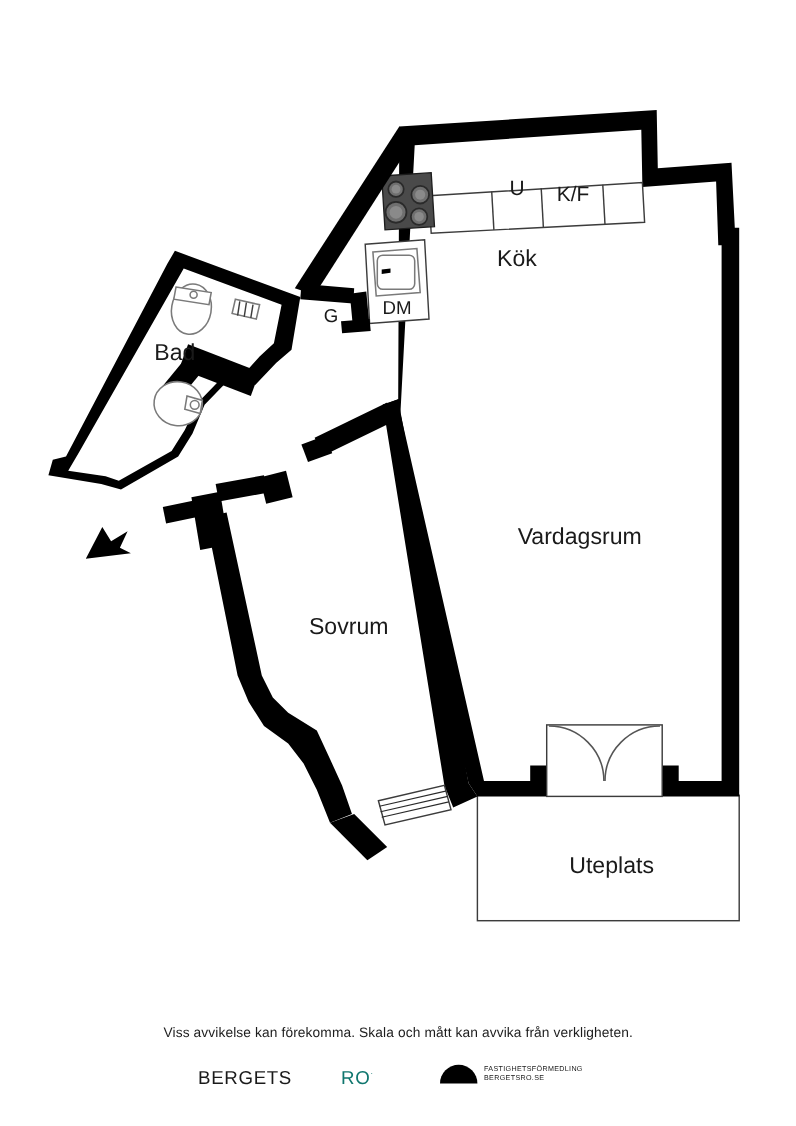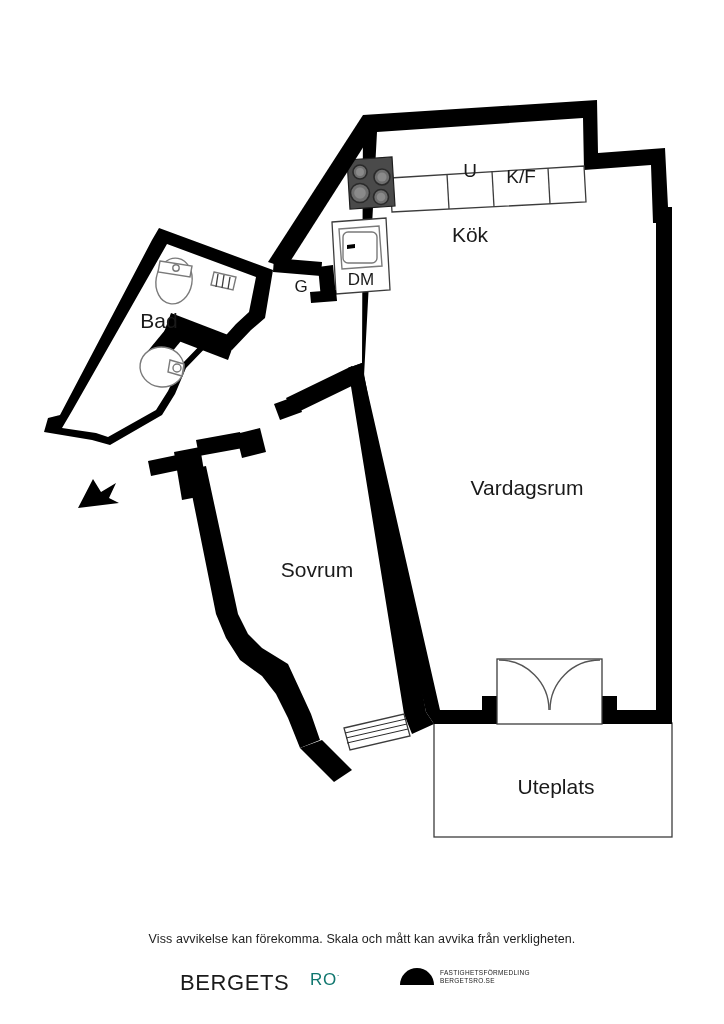--- a/index.html
+++ b/index.html
@@ -79,21 +79,21 @@
     position: absolute;
     top: 64px;
     left: 0;
     width: 724px;
     height: 46px;
   }
   #logo-bergets {
     position: absolute;
     left: 180px;
     top: 6px;
-    font-size: 22px;
+    font-size: 17px;
     letter-spacing: 0.6px;
     color: #1a1a1a;
   }
   #logo-ro {
     position: absolute;
     left: 310px;
     top: 6px;
     font-size: 17px;
     letter-spacing: 0.6px;
     color: #0f766e;

